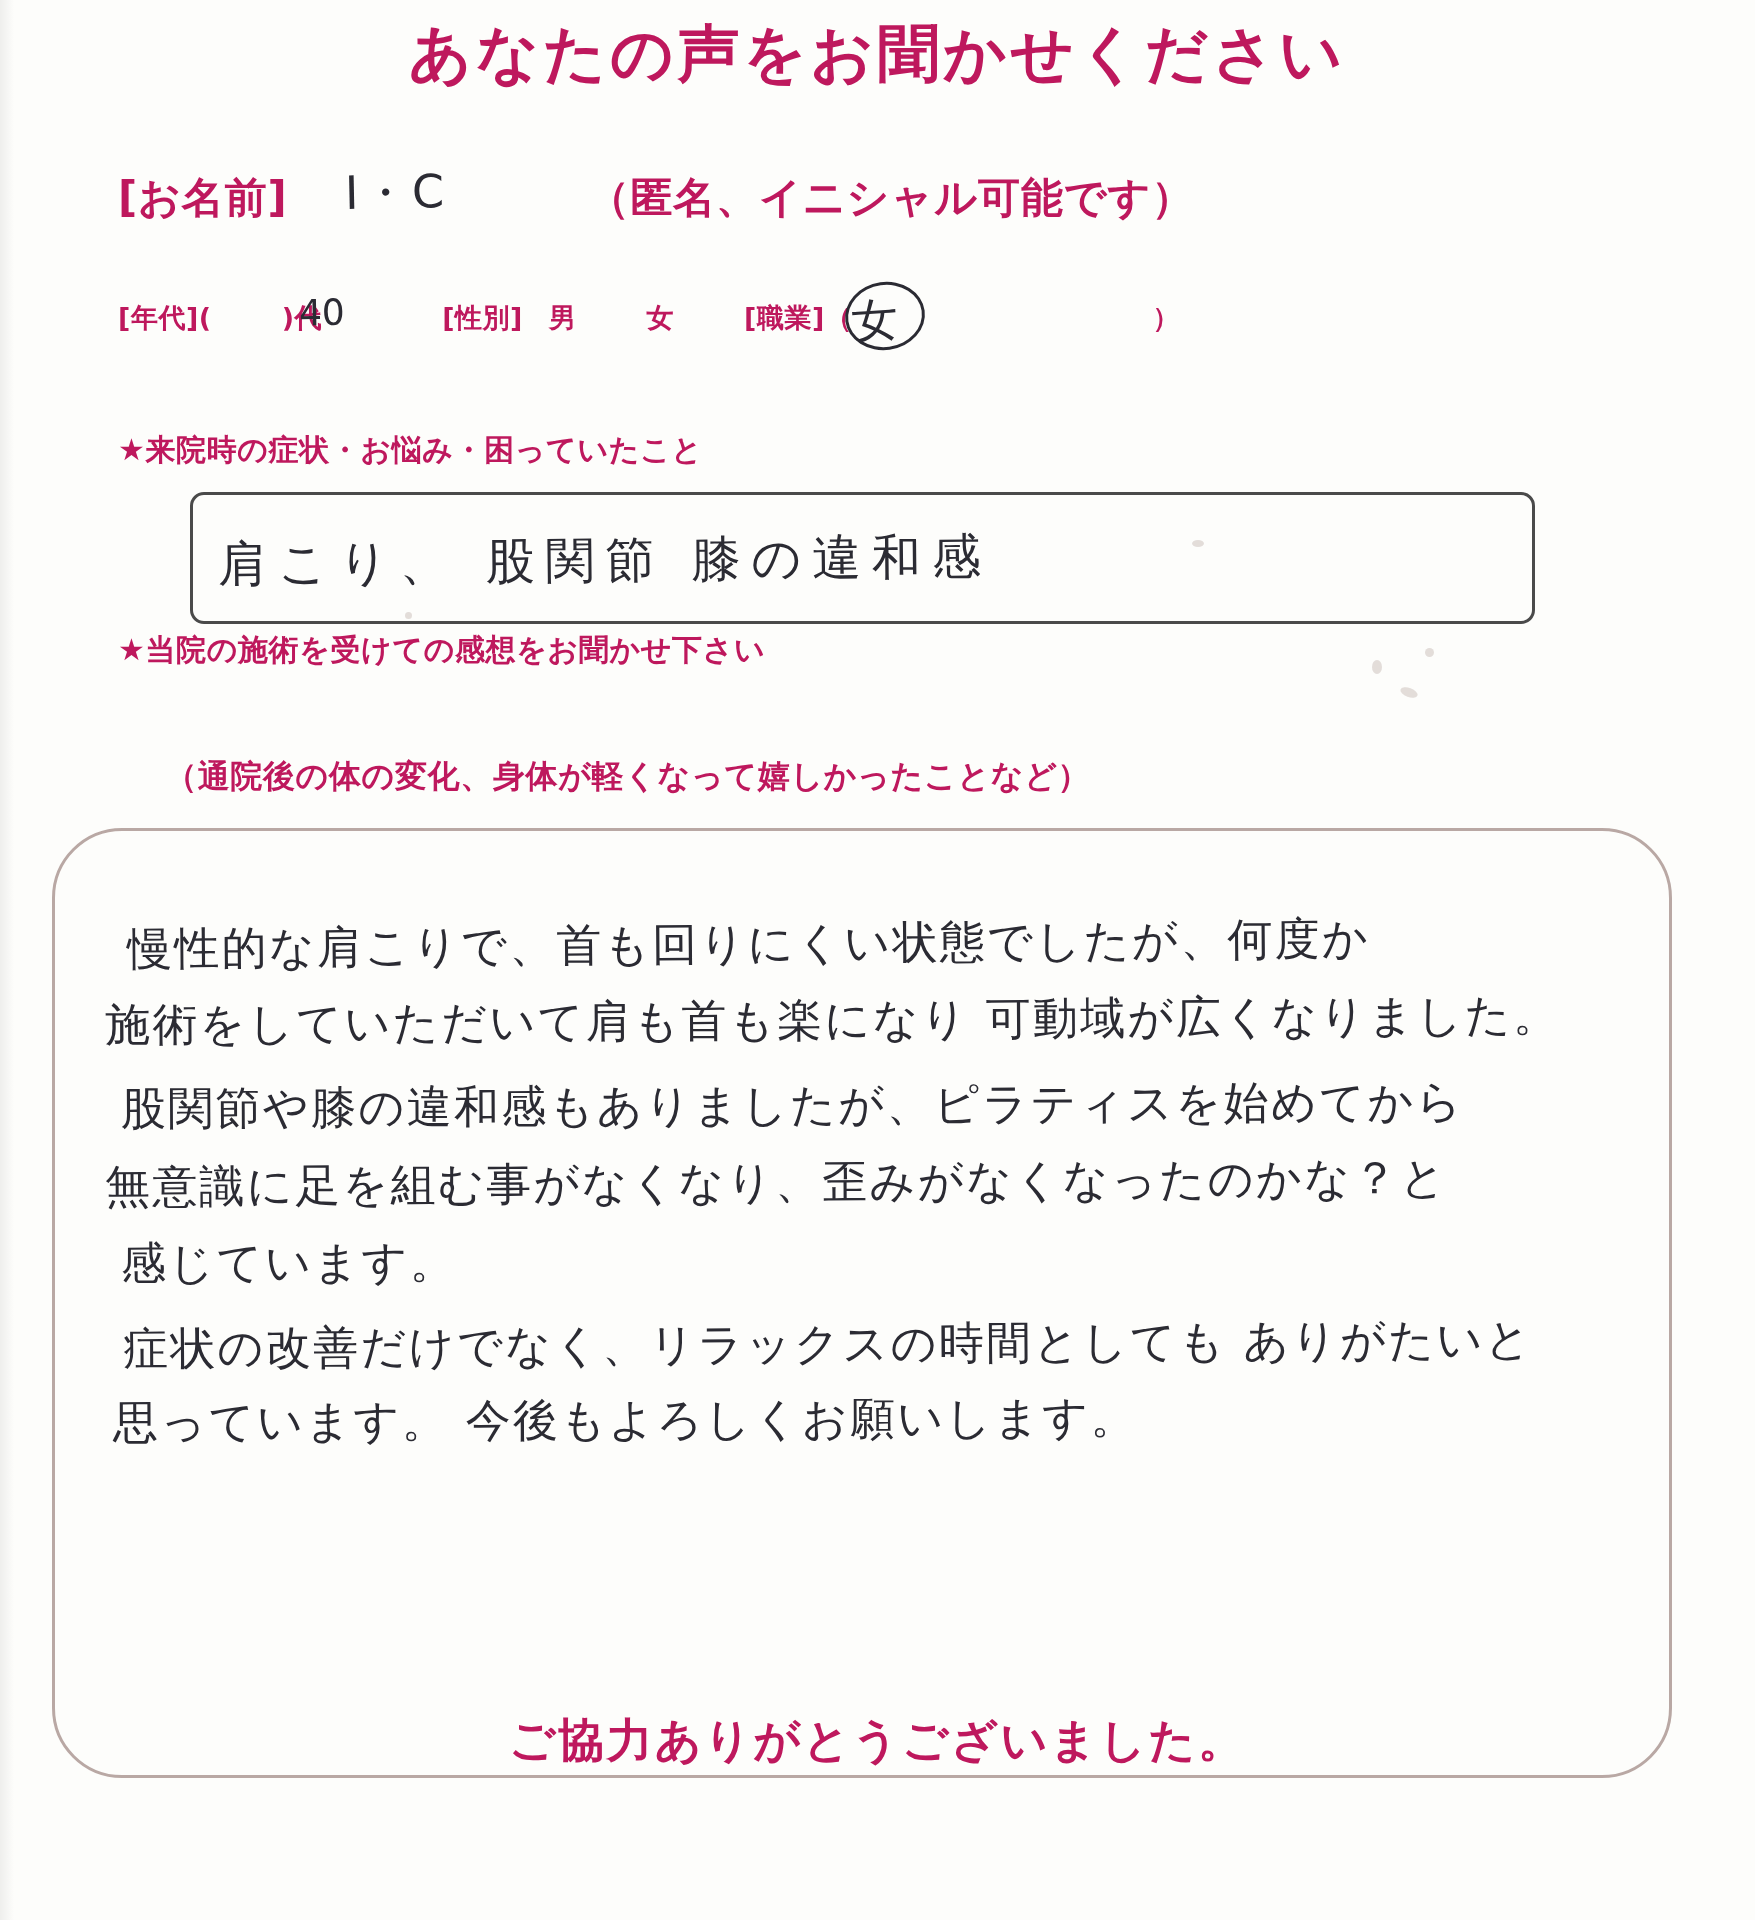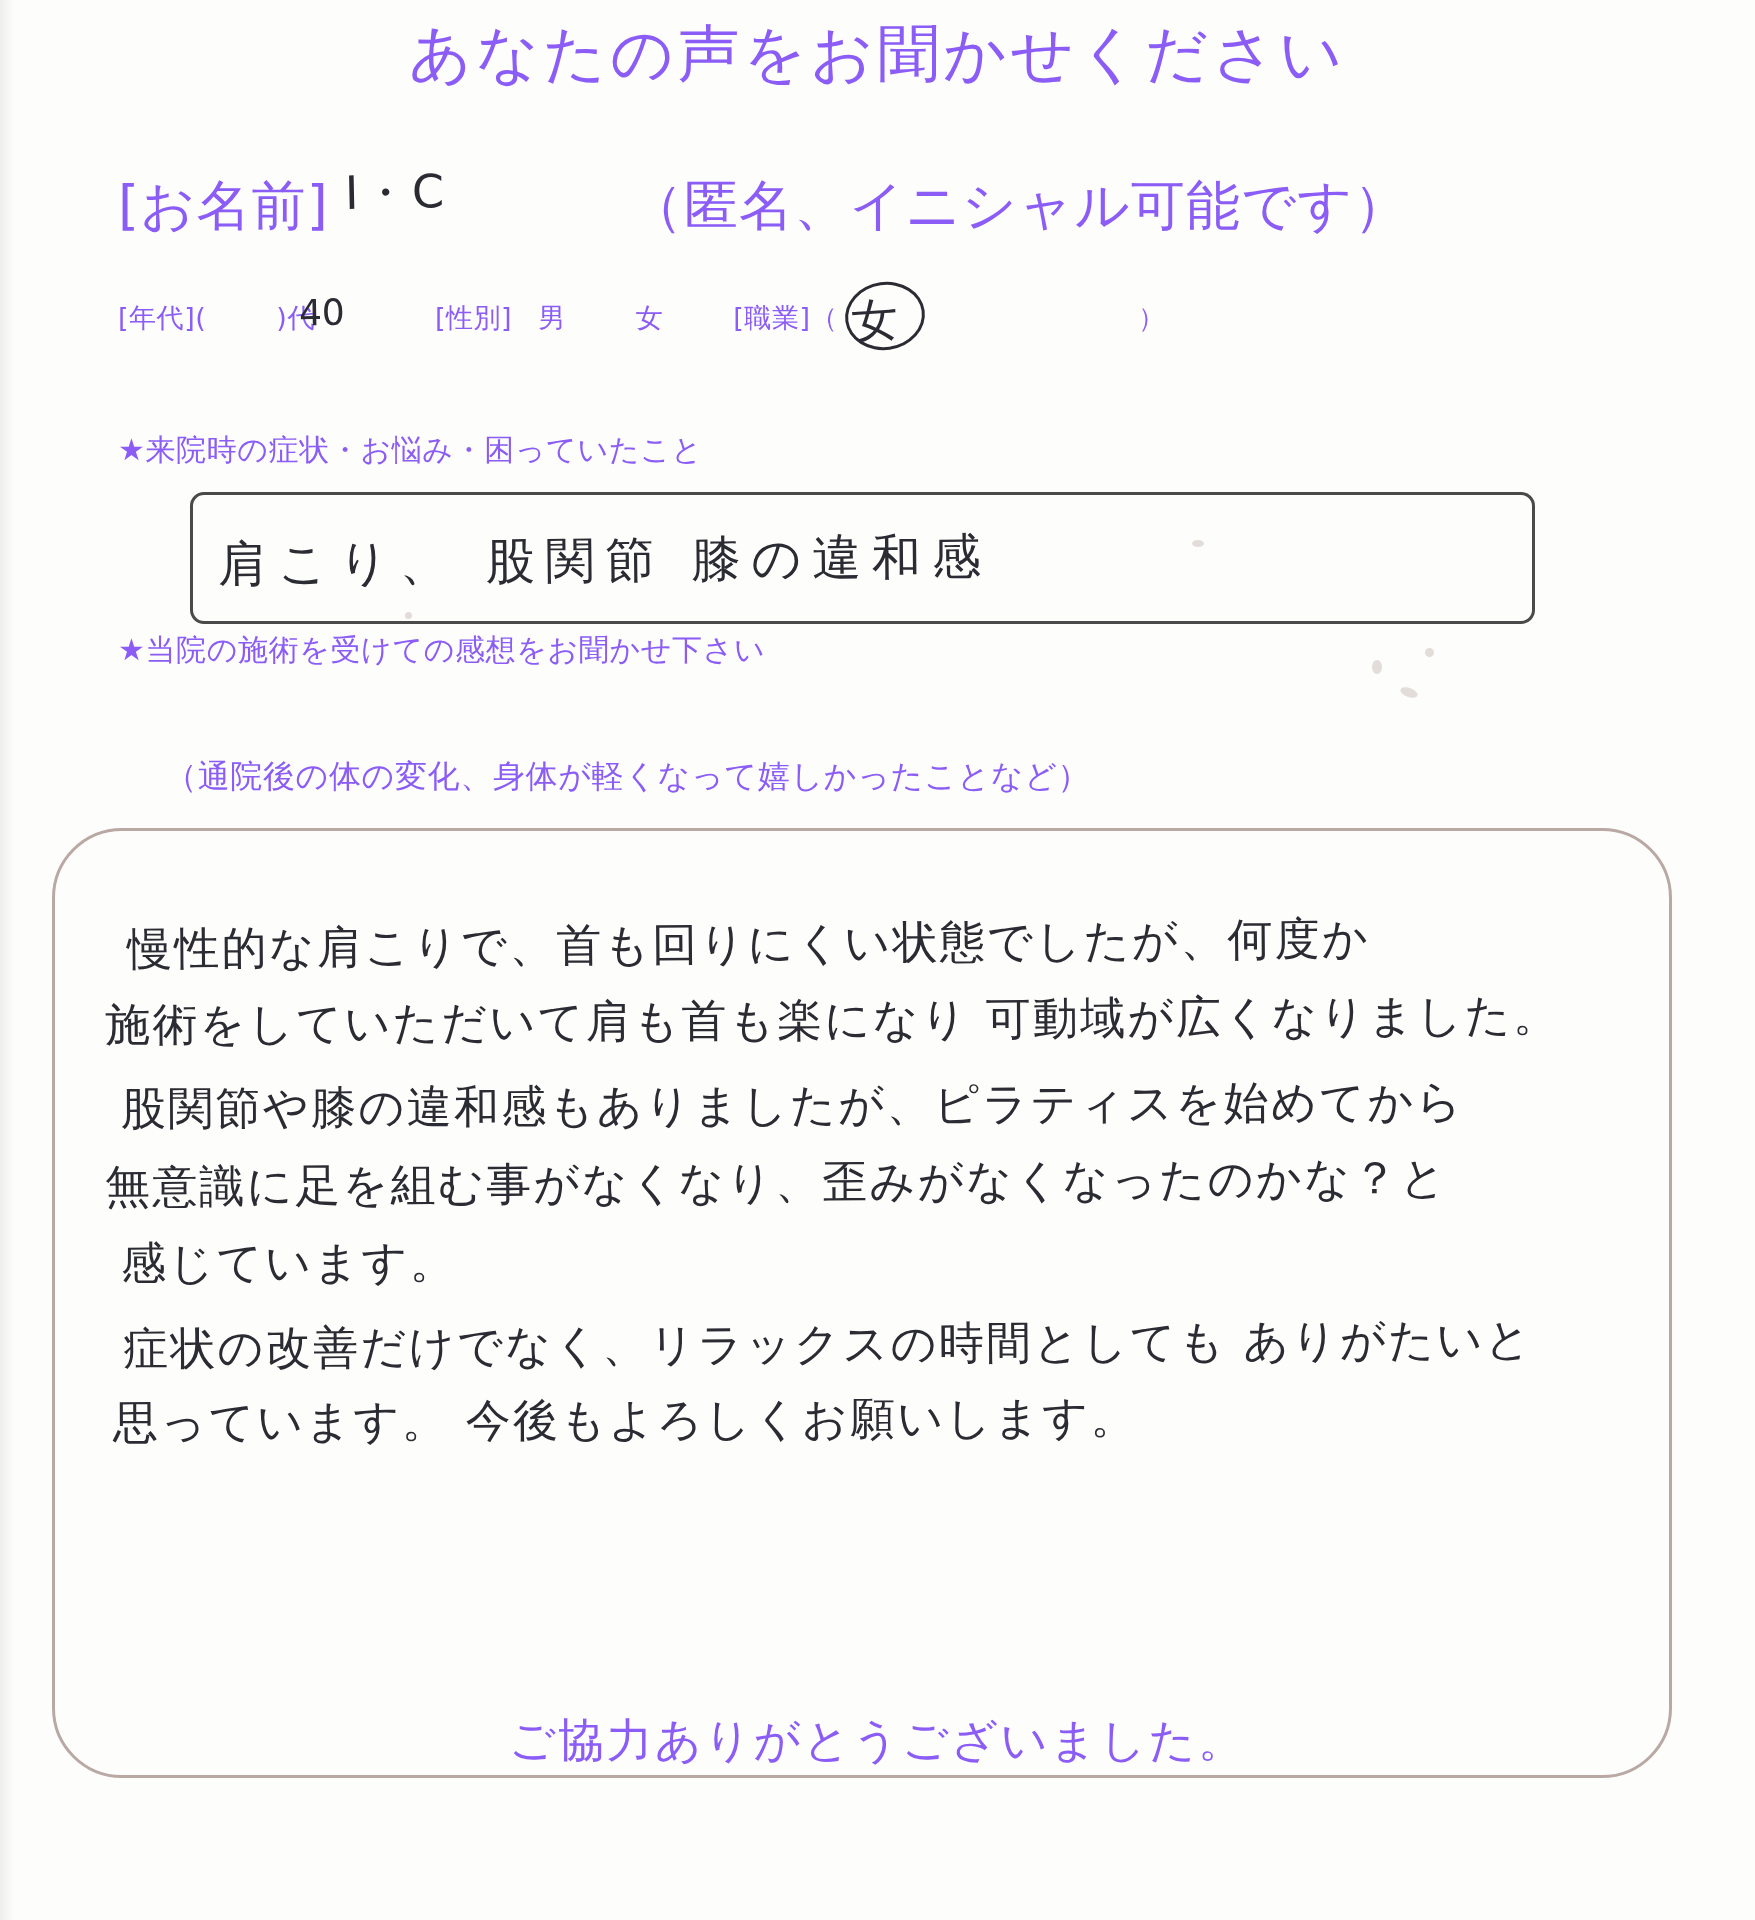--- a/index.html
+++ b/index.html
@@ -18,41 +18,41 @@
 
   .sheet {
     position: absolute;
     inset: 0;
     background: #fdfdfb;
   }
 
   
   .printed {
     font-family: "DejaVu Sans", sans-serif;
-    color: #8b5cf6;
-    font-weight: 400;
+    color: #be185d;
+    font-weight: 700;
     letter-spacing: 0.02em;
   }
 
   .title {
     position: absolute;
     top: 18px;
     left: 0;
     width: 100%;
     text-align: center;
     font-size: 62px;
     line-height: 1.15;
     letter-spacing: 0.06em;
   }
 
   .row-name {
     position: absolute;
     top: 170px;
     left: 118px;
-    font-size: 54px;
+    font-size: 42px;
     display: flex;
     align-items: baseline;
     white-space: nowrap;
   }
   .row-age {
     position: absolute;
     top: 300px;
     left: 118px;
     font-size: 27px;
     display: flex;

